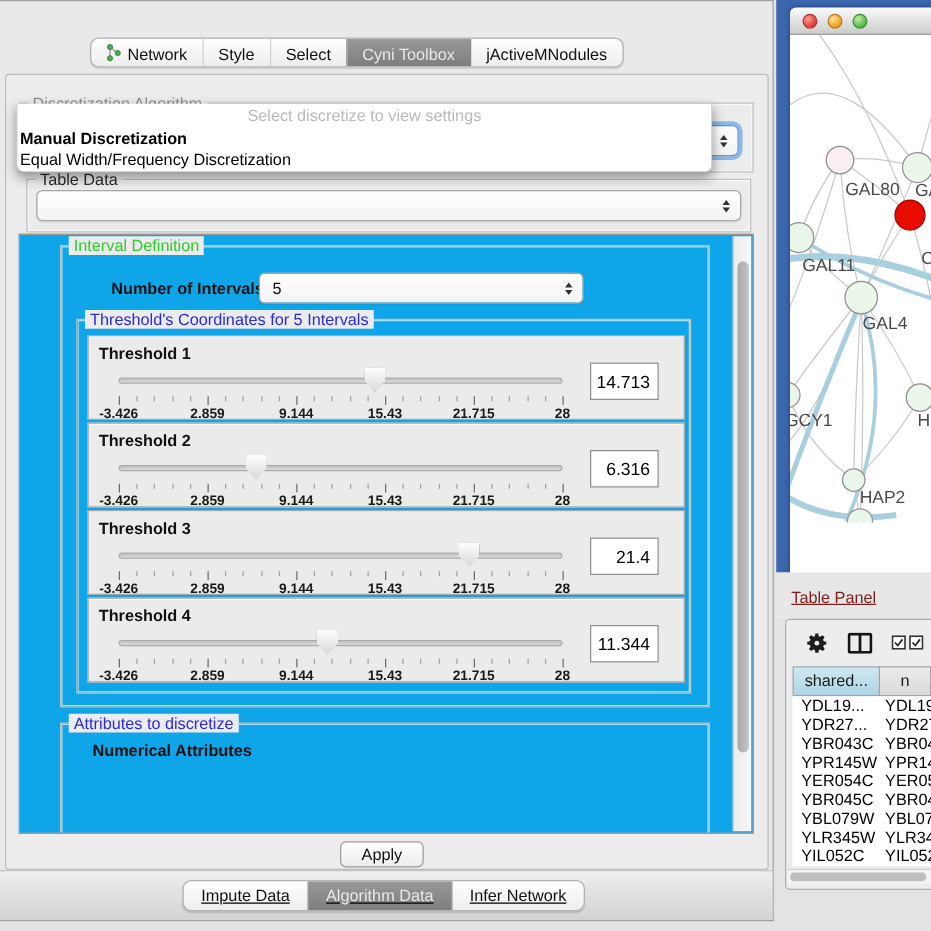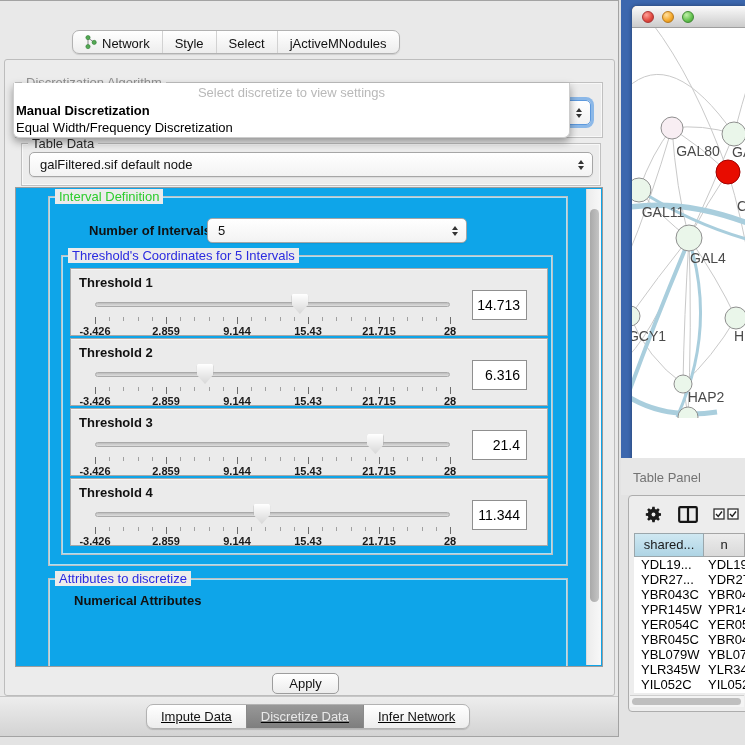--- a/index.html
+++ b/index.html
@@ -114,21 +114,21 @@
     background:linear-gradient(#fafafa,#cccccc); border-bottom:1px solid #9f9f9f;
     display:flex; align-items:center; gap:8px; padding-left:10px; }
   .tl { width:12px; height:12px; border-radius:50%; }
   .tl.red   { background:radial-gradient(circle at 35% 30%,#ff9f97,#e0483e 60%,#b33a31); border:.5px solid #a33; }
   .tl.yel   { background:radial-gradient(circle at 35% 30%,#ffe0a0,#f4a728 60%,#c9821b); border:.5px solid #b7791c; }
   .tl.grn   { background:radial-gradient(circle at 35% 30%,#c0f0a8,#62c14e 60%,#459339); border:.5px solid #3f8a34; }
   .net-canvas { position:absolute; left:0; top:22px; right:0; bottom:0; background:#fff; }
 
   
   .tp-title { position:absolute; left:621px; top:458px; width:124px; height:37px; background:#e7e7e7;
-    font-size:13px; color:#737373; padding:12px 2px 0 12px; }
+    font-size:13px; color:#7f1d1d; padding:12px 2px 0 12px;text-decoration:underline; }
   .tp-box { position:absolute; left:628px; top:495px; width:118px; height:217px;
     background:#ededed; border:1px solid #adadad; border-radius:4px 0 0 4px; overflow:hidden; }
   .tp-toolbar { position:absolute; left:0; top:0; right:0; height:36px; display:flex; align-items:center; gap:15px; padding-left:15px; }
   .tp-header { position:absolute; left:5px; top:37px; right:0; height:24px; display:flex; }
   .hcell { font-size:13px; color:#1a1a1a; text-align:center; line-height:22px; border:1px solid #9aa6ab; overflow:hidden; white-space:nowrap; }
   .hcell.c1 { width:77px; background:linear-gradient(#cfe8f2,#aed4e4); }
   .hcell.c2 { width:45px; background:linear-gradient(#ececec,#d9d9d9); border-left:none; border-color:#a5a5a5; }
   .tp-rows { position:absolute; left:5px; top:61px; right:0; height:136px; background:#fff; overflow:hidden; }
   .trow { display:flex; height:15px; line-height:15px; font-size:13px; color:#000; }
   .trow .tc1 { width:77px; padding-left:7px; white-space:nowrap; overflow:hidden; }
@@ -156,20 +156,23 @@
           <circle cx="9.2" cy="7.4" r="2.1" fill="#54a854" stroke="#2e7d32" stroke-width=".6"></circle>
         </svg>
         <span>Network</span>
       </div>
       <div class="tab">
           <span>Style</span>
         </div>
       <div class="tab">
           <span>Select</span>
         </div>
+      <div class="tab sel">
+          <span>Cyni Toolbox</span>
+        </div>
       <div class="tab">
           <span>jActiveMNodules</span>
         </div>
     </div>
 
     <div class="content">
 
       <div class="group" style="left:10px; top:22px; width:588px; height:56px;">
         <span class="group-label dim">Discretization Algorithm</span>
       </div>
@@ -177,21 +180,20 @@
         <span class="stepper">
             <span class="arr-up"></span>
             <span class="arr-dn"></span>
           </span>
       </div>
 
       <div class="group" style="left:16px; top:83px; width:580px; height:43px;">
         <span class="group-label">Table Data</span>
       </div>
       <div class="combo" style="left:24px; top:92px; width:564px;">
-        <span>galFiltered.sif default node</span>
         <span class="stepper">
             <span class="arr-up"></span>
             <span class="arr-dn"></span>
           </span>
       </div>
 
       <div class="scrollpane" style="left:10px; top:127px;">
 
         <div class="group" style="left:32px; top:8px; width:520px; height:370px;">
           <span class="group-label green">Interval Definition</span>
@@ -395,21 +397,21 @@
       <button class="apply-btn">Apply</button>
     </div>
 
     <div class="cp-footer"></div>
 
     <div class="bottom-tabstrip">
       <div class="tab">
           <span>Impute Data</span>
         </div>
       <div class="tab sel">
-          <span>Discretize Data</span>
+          <span>Algorithm Data</span>
         </div>
       <div class="tab">
           <span>Infer Network</span>
         </div>
     </div>
   </div>
 
   <div class="net-blue">
     <div class="net-window">
       <div class="net-titlebar">

